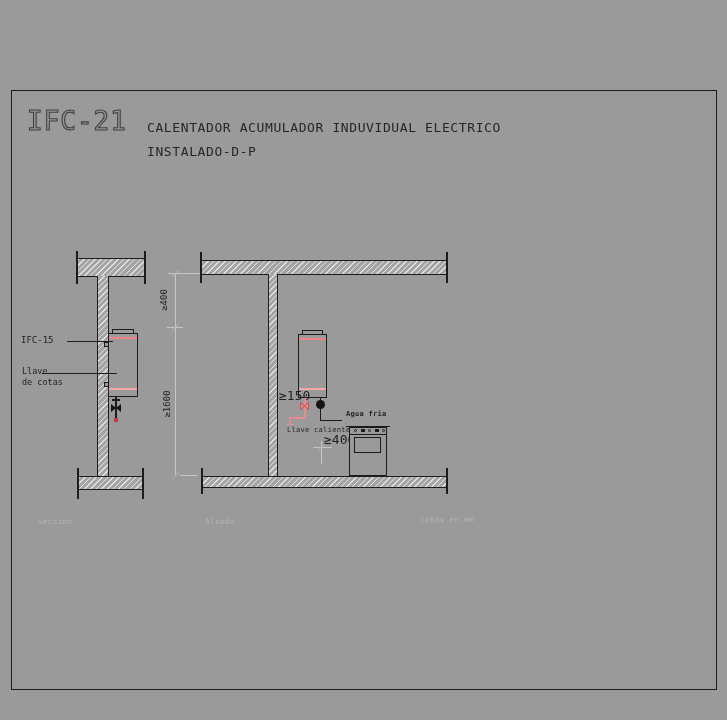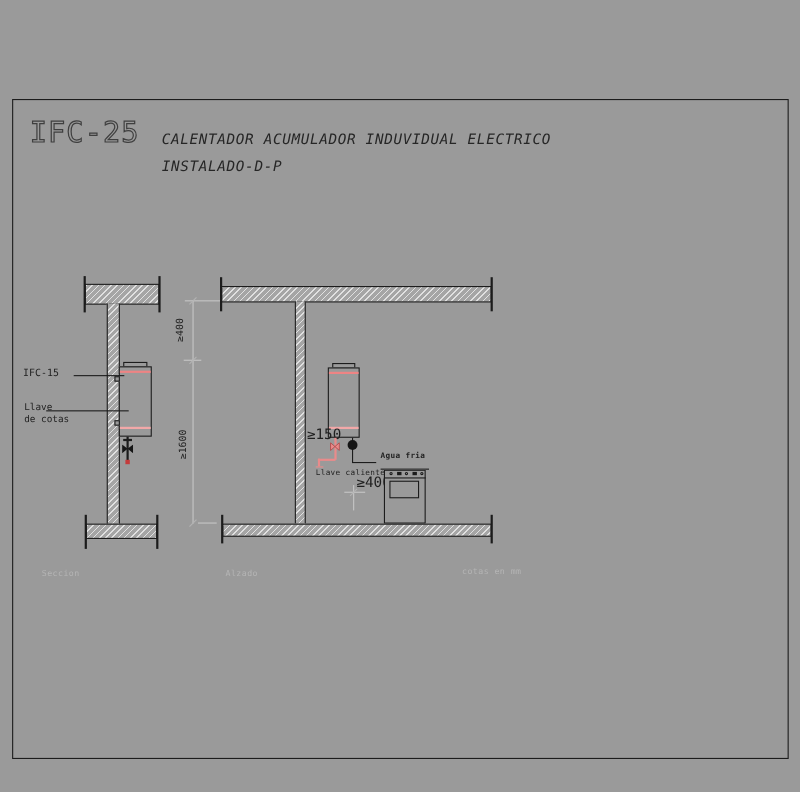--- a/index.html
+++ b/index.html
@@ -27,38 +27,38 @@
   .dimline{background:#c6c6c6;}
   .outline-rect{border:1.4px solid #1c1c1c;box-sizing:border-box;background:#9a9a9a;}
   .pink{background:#ee8484;}
   .pink2{background:#f2a8a8;}
   .redpipe{background:#e98b8b;}
   .txt{white-space:pre;line-height:1.1;}
   .t-code{
     font-size:26px;letter-spacing:1px;
     color:#9a9a9a;-webkit-text-stroke:1.1px #3f3f3f;
   }
-  .t-title{font-size:13px;letter-spacing:.6px;color:#262626;font-style:italic;}
+  .t-title{font-size:13px;letter-spacing:.6px;color:#262626;}
   .t-label{font-size:9px;color:#1f1f1f;}
   .t-small{font-size:8.5px;color:#1f1f1f;}
   .t-tiny{font-size:7px;color:#1f1f1f;letter-spacing:.3px;}
   .t-dim{font-size:13px;color:#1f1f1f;}
   .t-muted{font-size:7.5px;color:#b5b5b5;letter-spacing:.4px;}
   .rot{transform:rotate(-90deg);transform-origin:center center;text-align:center;}
   .slash{background:#b3b3b3;transform:rotate(-45deg);}
   .knob-c{border:1px solid #1c1c1c;border-radius:50%;width:3px;height:3px;background:#9a9a9a;box-sizing:border-box;}
   .knob-s{background:#1c1c1c;width:3.5px;height:3px;}
   svg{display:block;}
 </style>
 </head>
 <body>
 
 <div class="abs frame" style="left:11px;top:90px;width:704px;height:598px;"></div>
 
-<div class="abs txt t-code" style="left:27px;top:107px;">IFC-25</div>
+<div class="abs txt t-code" style="left:27px;top:107px;">IFC-21</div>
 <div class="abs txt t-title" style="left:147px;top:121px;">CALENTADOR ACUMULADOR INDUVIDUAL ELECTRICO</div>
 <div class="abs txt t-title" style="left:147px;top:145px;">INSTALADO-D-P</div>
 
 <div class="abs hatch" style="left:77px;top:258px;width:68px;height:19px;"></div>
 <div class="abs blk" style="left:76.4px;top:251px;width:1.3px;height:33px;"></div>
 <div class="abs blk" style="left:144.4px;top:251px;width:1.3px;height:33px;"></div>
 
 <div class="abs wall" style="left:97px;top:276px;width:12px;height:201px;"></div>
 
 <div class="abs hatch" style="left:78px;top:476px;width:65px;height:14px;"></div>

